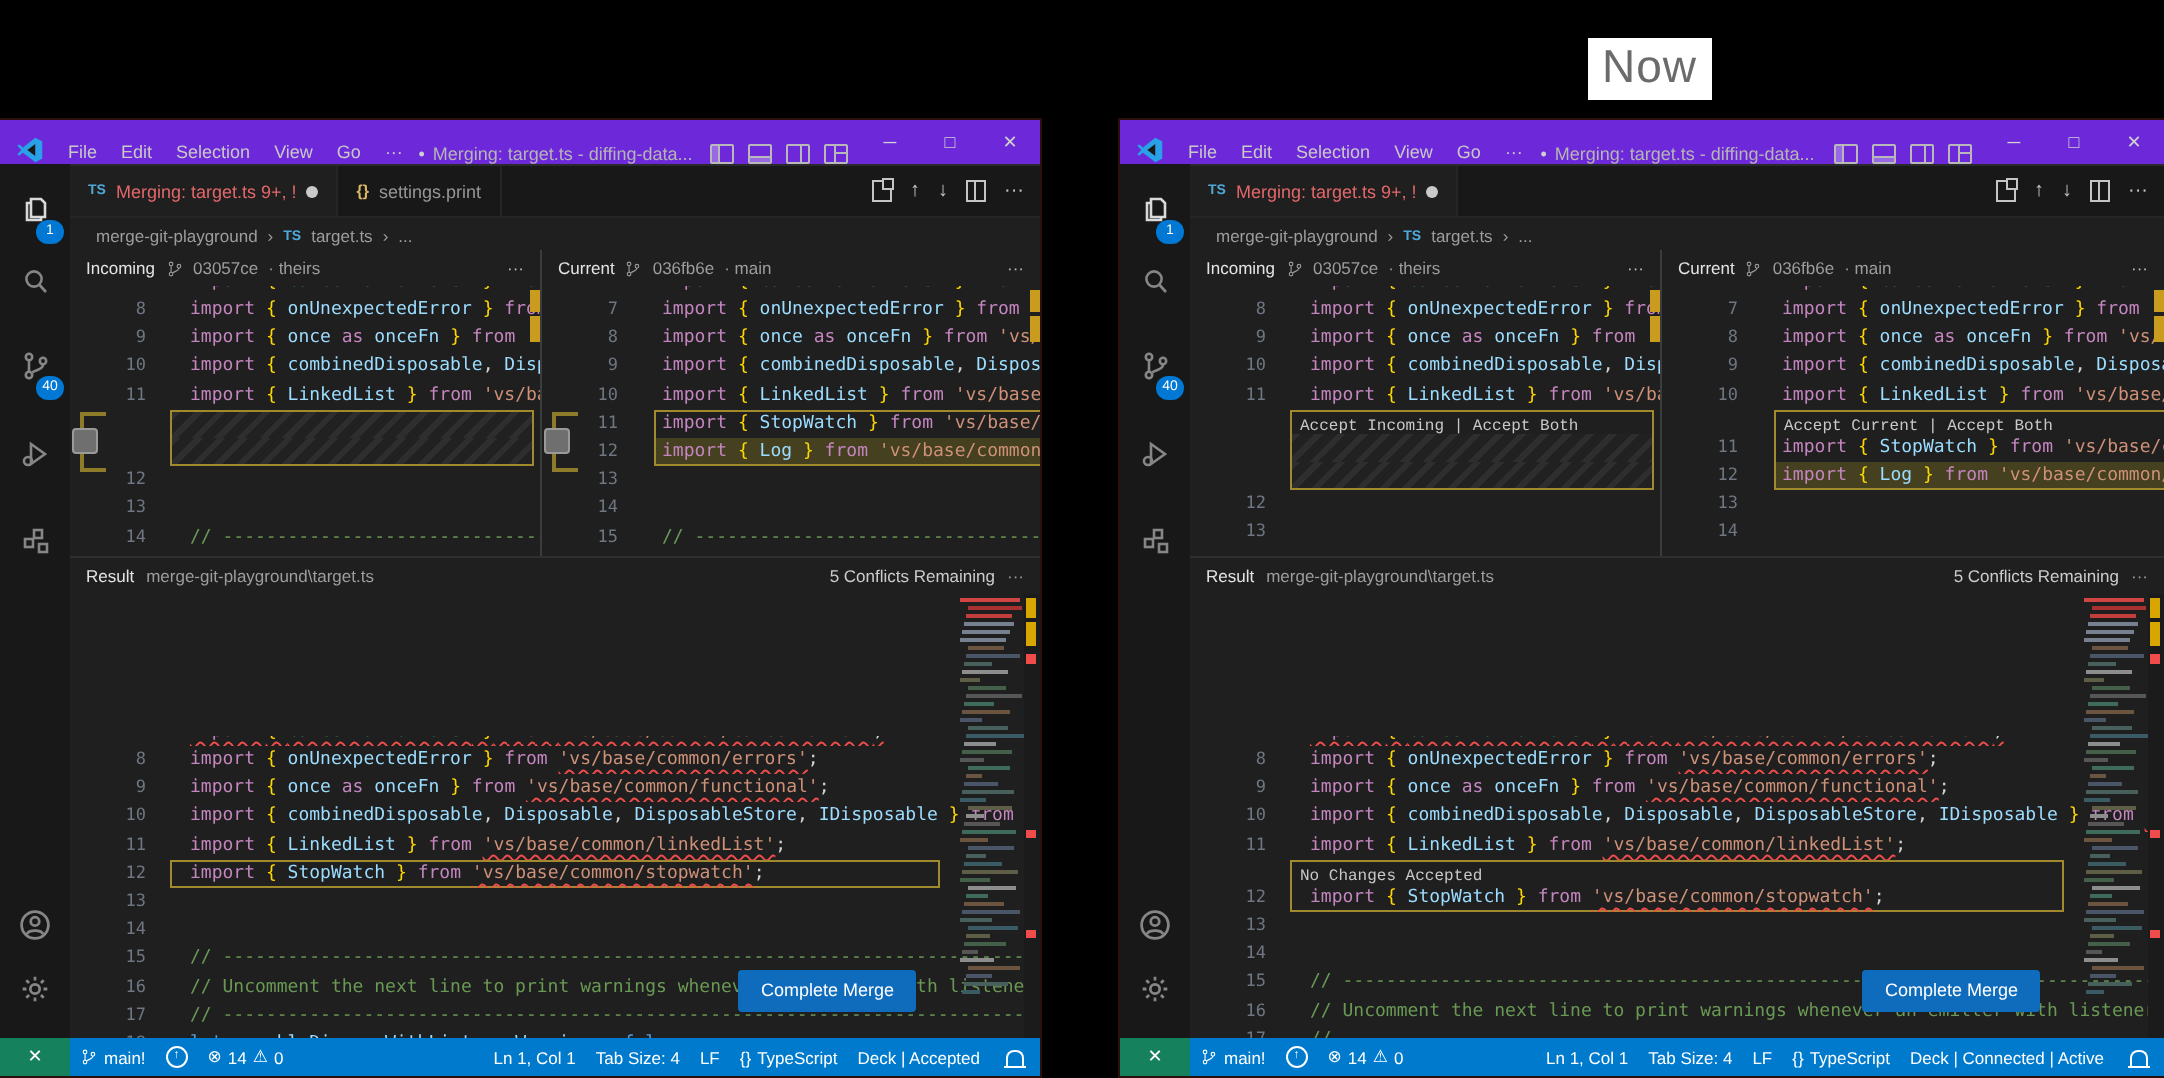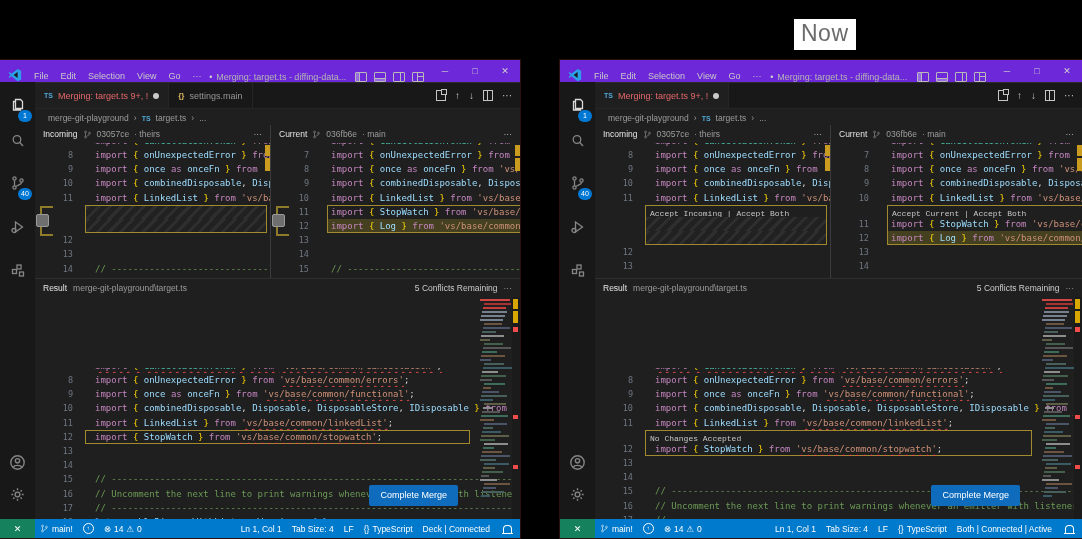--- a/index.html
+++ b/index.html
@@ -200,21 +200,21 @@
     </div>
 
     <div class="tabbar" style="margin-left:35px">
       <div class="tab active">
         <span class="ts-ico">TS</span>
         <span class="lbl">Merging: target.ts 9+, !</span>
         <span class="dirty-dot"></span>
       </div>
       <div class="tab">
         <span class="json-ico">{}</span>
-        <span class="lbl">settings.main</span>
+        <span class="lbl">settings.print</span>
       </div>
       <div class="tab-actions">
         <span class="ib page"></span>
         <span class="ta-arrow">↑</span>
         <span class="ta-arrow">↓</span>
         <span class="ib split"></span>
         <span>···</span>
       </div>
     </div>
 
@@ -307,21 +307,21 @@
         <span>0</span>
       </div>
       <div class="sb-right">
         <div class="sb-item">Ln 1, Col 1</div>
         <div class="sb-item">Tab Size: 4</div>
         <div class="sb-item">LF</div>
         <div class="sb-item">
           <span>{}</span>
             <span>TypeScript</span>
         </div>
-        <div class="sb-item">Deck | Connected</div>
+        <div class="sb-item">Deck | Accepted</div>
         <div class="sb-item">
             <span class="ic-bell"></span>
           </div>
       </div>
     </div>
   </div>
     <div class="vswin now">
 
     <div class="titlebar">
       <svg class="vslogo" viewBox="0 0 16 16">
@@ -505,20 +505,20 @@
         <span>0</span>
       </div>
       <div class="sb-right">
         <div class="sb-item">Ln 1, Col 1</div>
         <div class="sb-item">Tab Size: 4</div>
         <div class="sb-item">LF</div>
         <div class="sb-item">
           <span>{}</span>
             <span>TypeScript</span>
         </div>
-        <div class="sb-item">Both | Connected | Active</div>
+        <div class="sb-item">Deck | Connected | Active</div>
         <div class="sb-item">
             <span class="ic-bell"></span>
           </div>
       </div>
     </div>
   </div>
   </div>
 
 </body></html>

